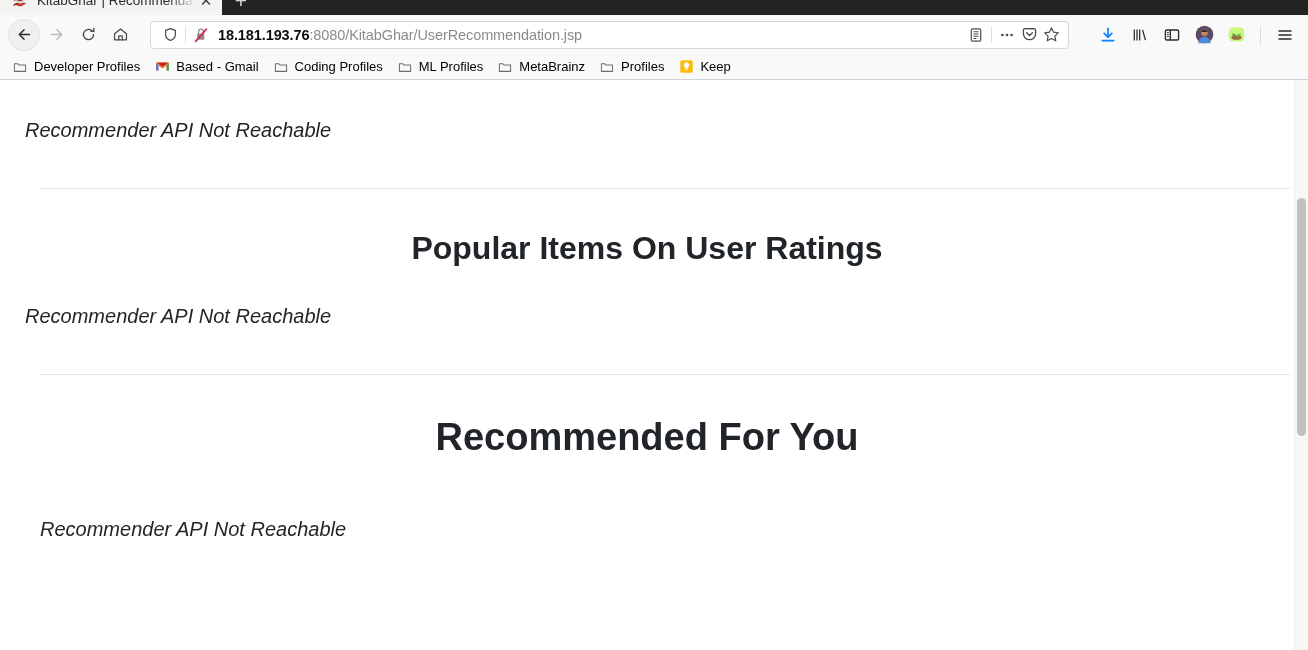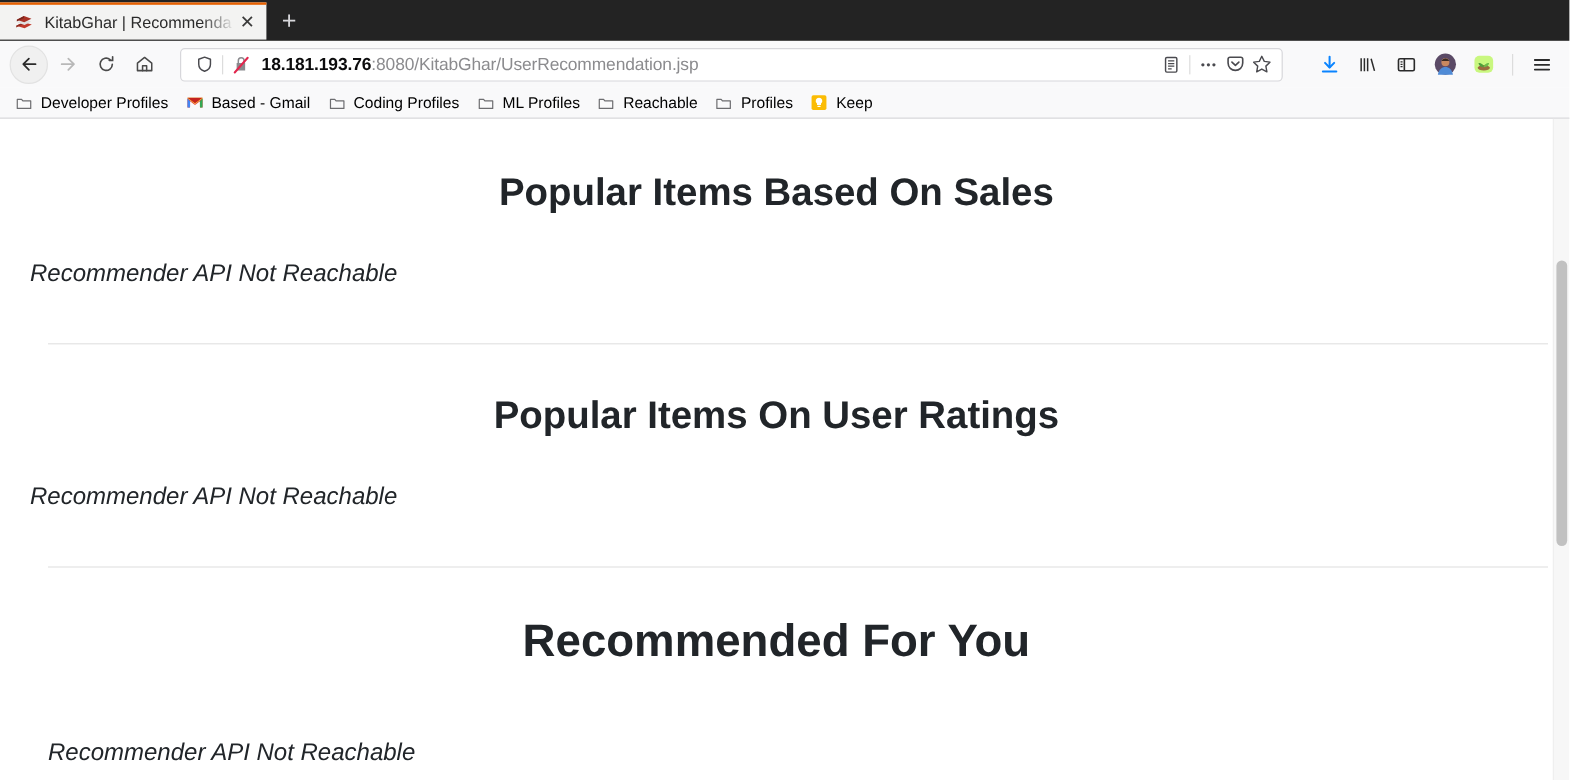--- a/index.html
+++ b/index.html
@@ -7,24 +7,24 @@
     width: 1308px; height: 650px;
     overflow: hidden;
     font-family: "Liberation Sans", sans-serif;
     background: #ffffff;
   }
 
   
   .browser { width: 1308px; height: 650px; display: flex; flex-direction: column; }
 
   .tabstrip {
-    height: 34px;
+    height: 15px;
     background: #232323;
     display: flex;
-    align-items: center;
+    align-items: flex-end;
     flex: 0 0 auto;
     position: relative;
   }
   .tab {
     width: 222px; height: 31px;
     background: #f3f3f2;
     display: flex; align-items: center;
     padding: 0 6px 0 12px;
     position: relative;
     border-top: 2px solid #e66000;
@@ -365,21 +365,21 @@
       </span>
       <span class="bm-label">ML Profiles</span>
     </div>
 
     <div class="bm">
       <span class="bm-ico">
         <svg width="14" height="14" viewBox="0 0 16 16" fill="none" stroke="#6d6d70" stroke-width="1.15" stroke-linejoin="round">
           <path d="M1.6 4.4 h4.1 l1.2 1.4 h7.5 v7.2 h-12.8 Z"></path>
         </svg>
       </span>
-      <span class="bm-label">Reachable</span>
+      <span class="bm-label">MetaBrainz</span>
     </div>
 
     <div class="bm">
       <span class="bm-ico">
         <svg width="14" height="14" viewBox="0 0 16 16" fill="none" stroke="#6d6d70" stroke-width="1.15" stroke-linejoin="round">
           <path d="M1.6 4.4 h4.1 l1.2 1.4 h7.5 v7.2 h-12.8 Z"></path>
         </svg>
       </span>
       <span class="bm-label">Profiles</span>
     </div>
@@ -393,21 +393,20 @@
         </svg>
       </span>
       <span class="bm-label">Keep</span>
     </div>
   </div>
 
   <div class="viewport">
     <div class="page">
 
       <div class="section">
-        <div class="sec-title h2" style="padding-top:44px;">Popular Items Based On Sales</div>
         <div class="sec-msg" style="margin-top:38px; margin-left:25px;">Recommender API Not Reachable</div>
         <div class="divider" style="margin-top:46px;"></div>
       </div>
 
       <div class="section">
         <div class="sec-title h2" style="padding-top:42px;">Popular Items On User Ratings</div>
         <div class="sec-msg" style="margin-top:38px; margin-left:25px;">Recommender API Not Reachable</div>
         <div class="divider" style="margin-top:46px;"></div>
       </div>
 

